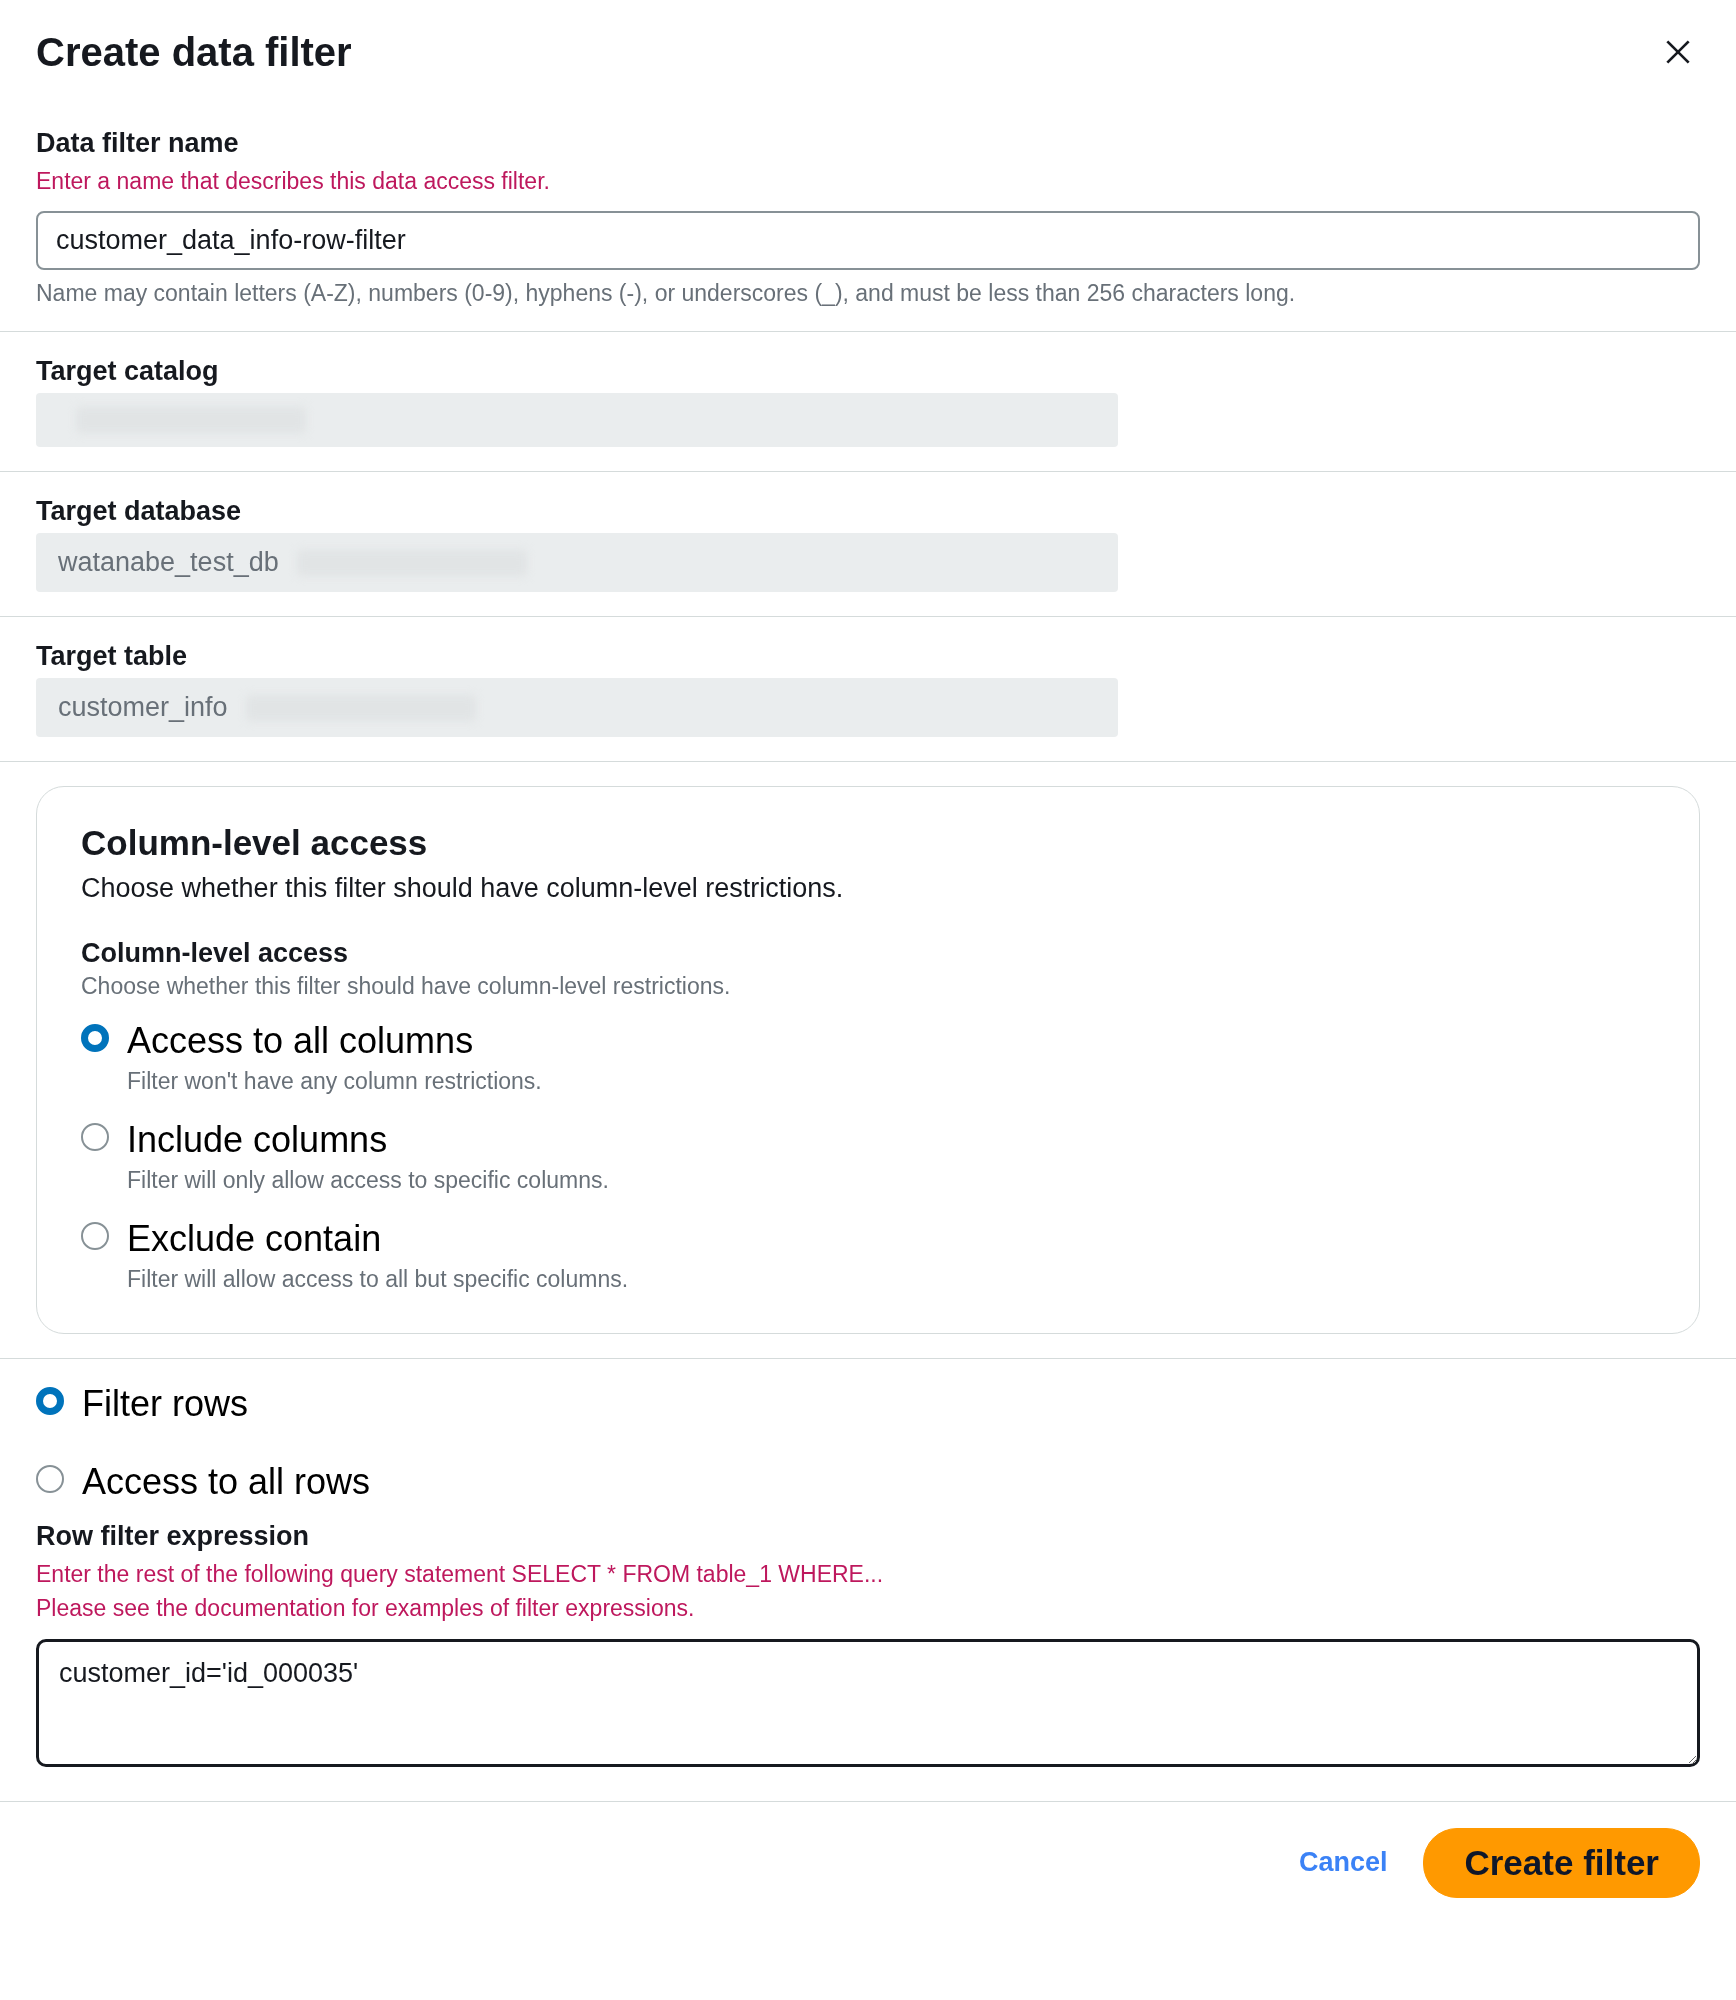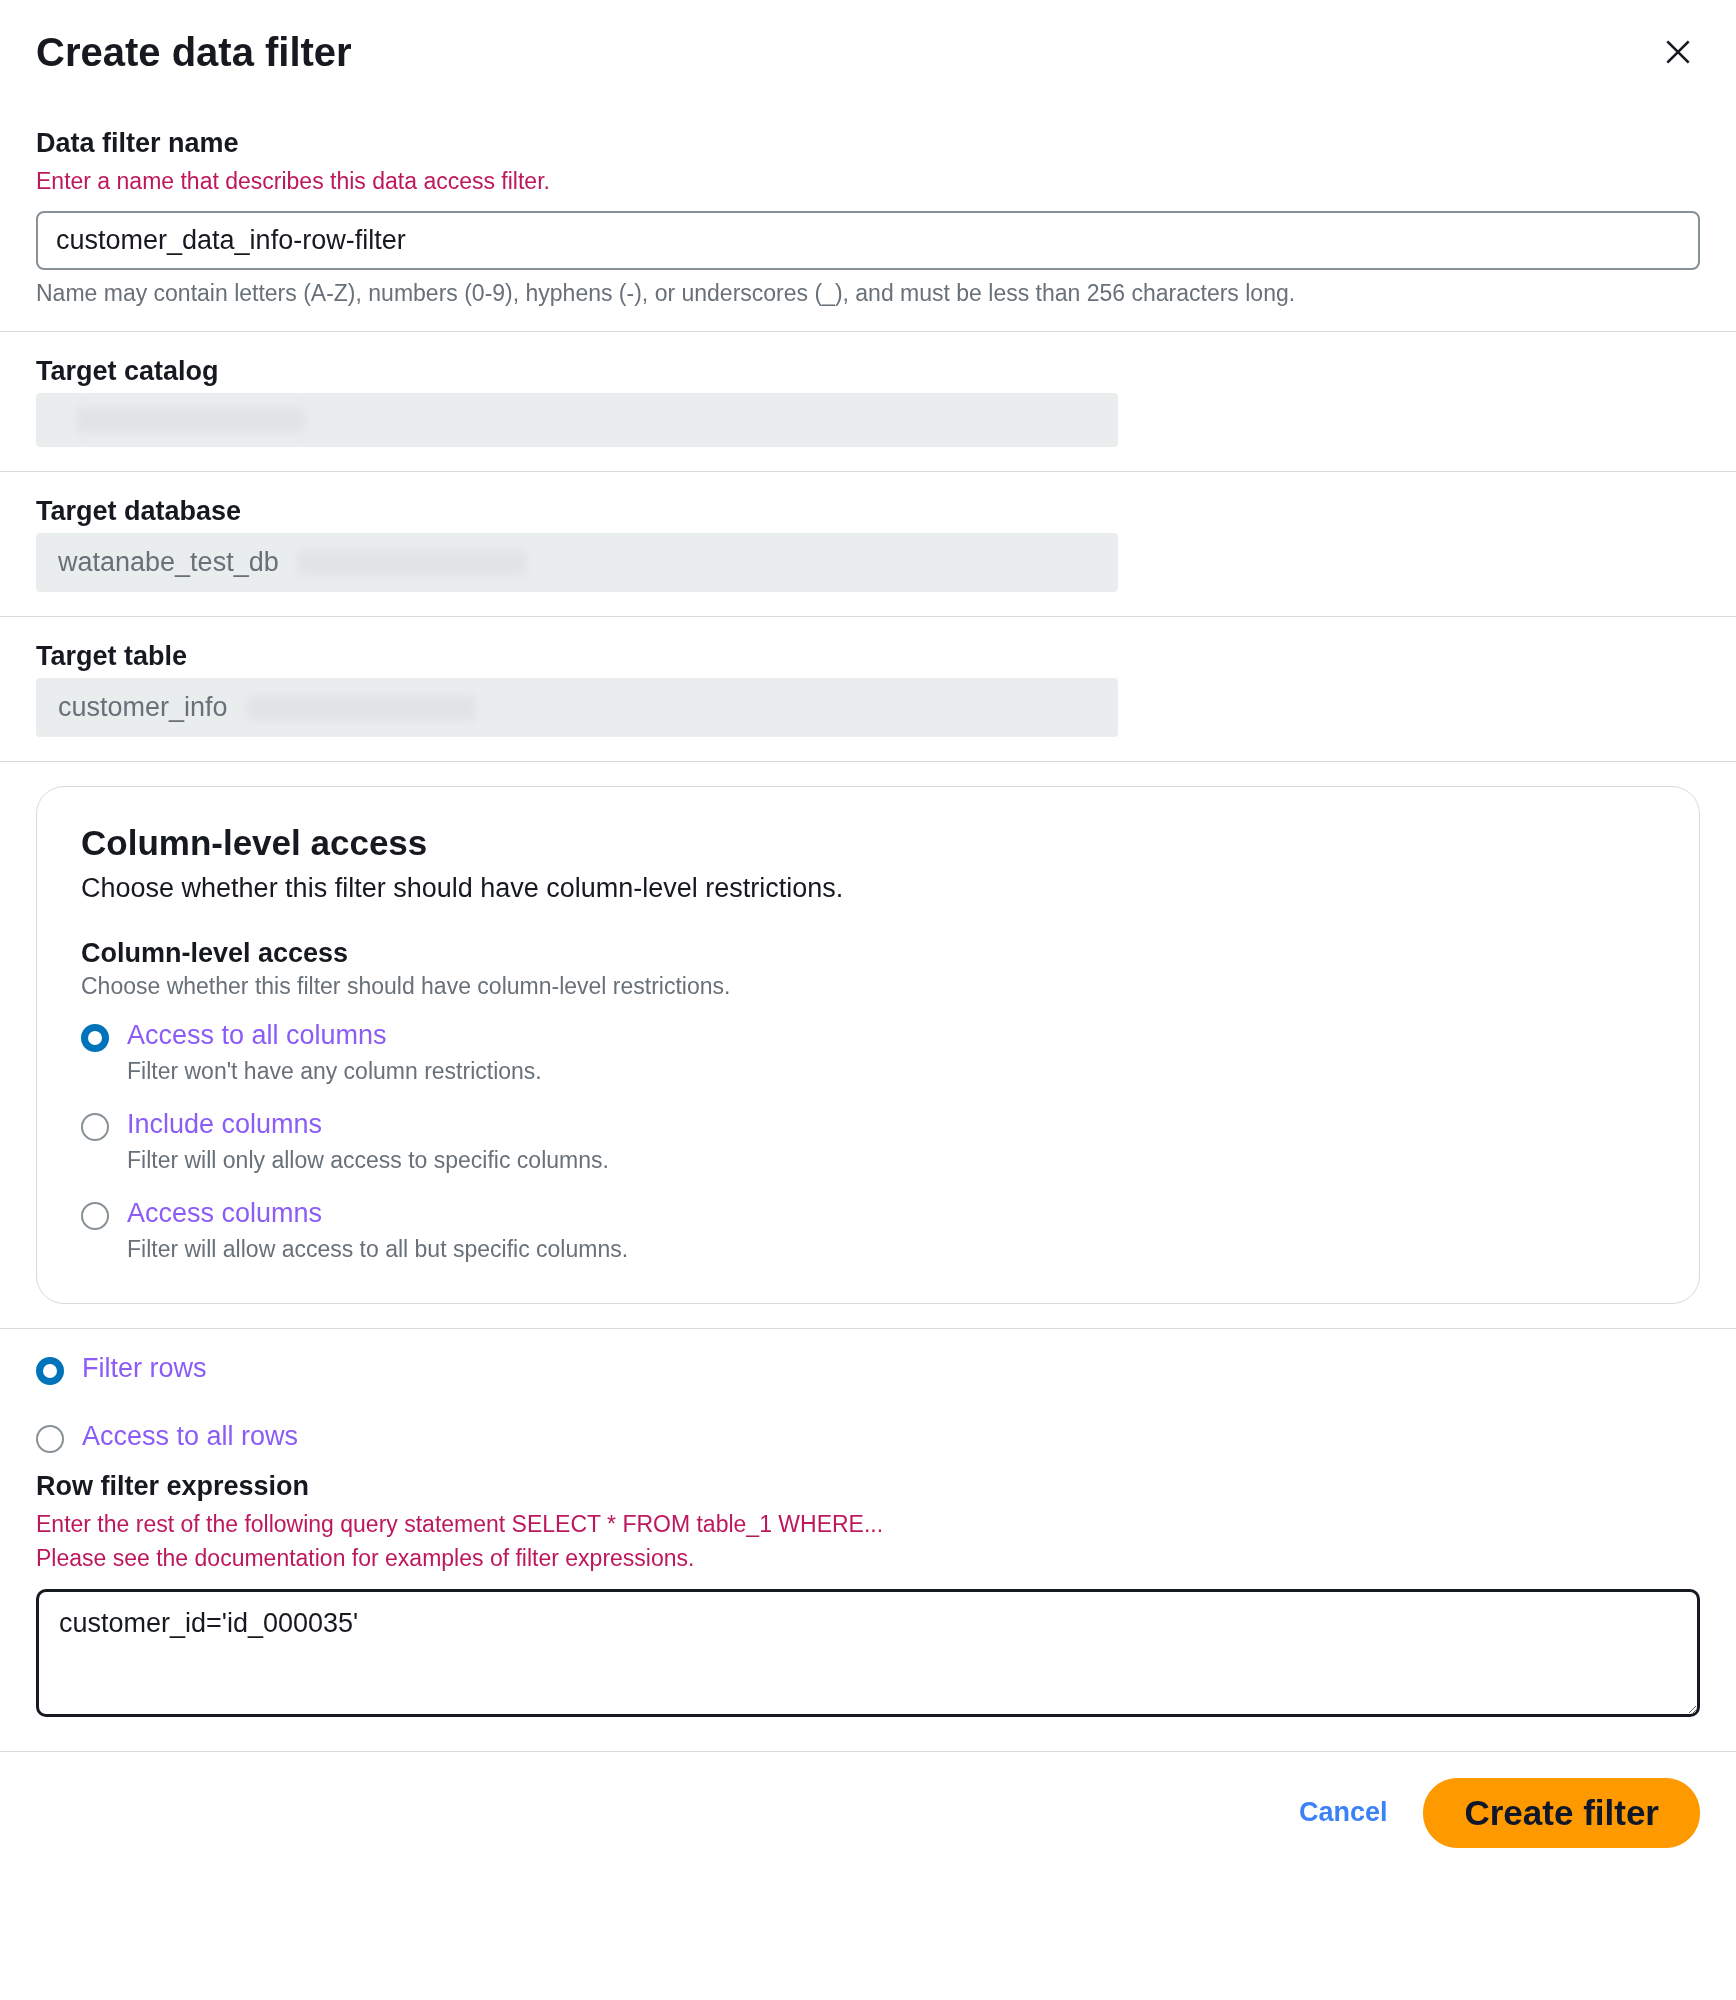--- a/index.html
+++ b/index.html
@@ -125,22 +125,22 @@
   .radio-outer.selected {
     border-color: #0073bb;
     border-width: 7px;
     background:#fff;
   }
   .radio-outer.selected::after{
     content:"";
     width:10px;height:10px;border-radius:50%;background:#fff;
   }
   .radio-label {
-    font-size: 27px;
-    color: #8b5cf6;
+    font-size: 36px;
+    color: #000000;
   }
   .radio-desc {
     font-size: 23px;
     color: #687078;
     margin-left: 46px;
     margin-bottom: 24px;
   }
   .row-access-group {
     margin-top: 24px;
     padding-bottom: 0;
@@ -256,21 +256,21 @@
     <div class="radio-desc">Filter won't have any column restrictions.</div>
 
     <div class="radio-row">
       <span class="radio-outer"></span>
       <span class="radio-label">Include columns</span>
     </div>
     <div class="radio-desc">Filter will only allow access to specific columns.</div>
 
     <div class="radio-row">
       <span class="radio-outer"></span>
-      <span class="radio-label">Access columns</span>
+      <span class="radio-label">Exclude contain</span>
     </div>
     <div class="radio-desc" style="margin-bottom:0">Filter will allow access to all but specific columns.</div>
   </div>
 
   <hr class="full-divider">
 
   <div class="row-access-group">
     <div class="radio-row" style="margin-bottom:36px">
       <span class="radio-outer selected"></span>
       <span class="radio-label">Filter rows</span>

